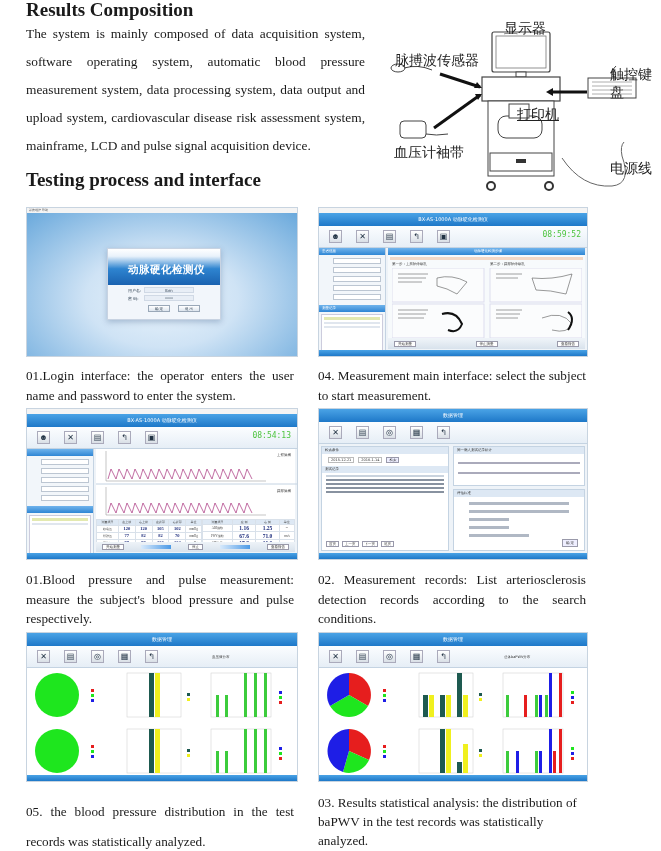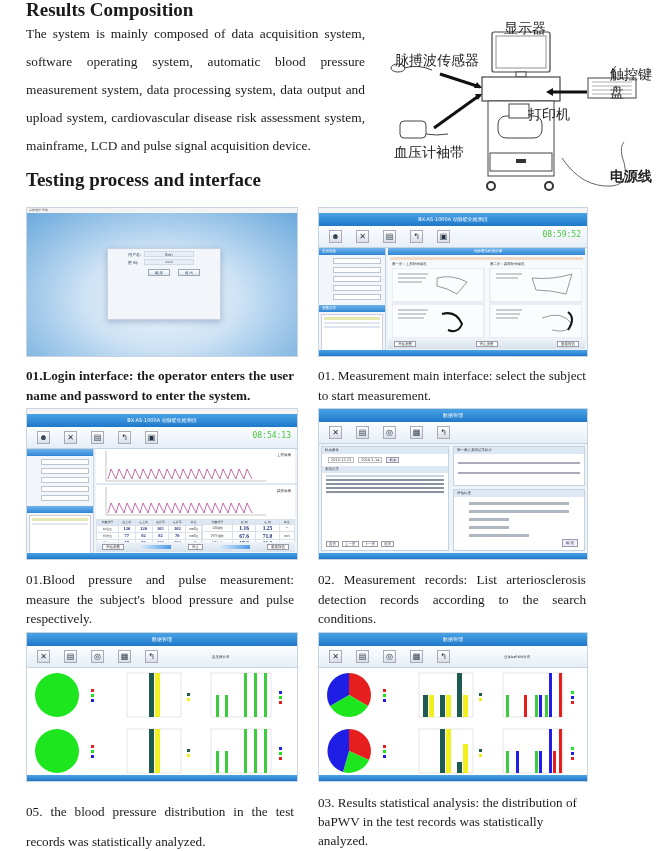--- a/index.html
+++ b/index.html
@@ -72,44 +72,47 @@
     <line x1="58" y1="66" x2="98" y2="79" stroke="#111" stroke-width="3"></line>
     <polygon points="100,80 92,80 95,74" fill="#111"></polygon>
     <line x1="52" y1="120" x2="98" y2="87" stroke="#111" stroke-width="3"></line>
     <polygon points="100,86 93,86 96,92" fill="#111"></polygon>
     <line x1="205" y1="84" x2="168" y2="84" stroke="#111" stroke-width="3"></line>
     <polygon points="164,84 171,80 171,88" fill="#111"></polygon>
   </svg>
   <span class="dlabel" style="left:122px;top:12px;">显示器</span>
   <span class="dlabel" style="left:6px;top:44px;padding-left:7px;">脉搏波传感器</span>
   <span class="dlabel" style="left:228px;top:58px;">触控键盘</span>
-  <span class="dlabel" style="left:146px;top:98px;">打印机</span>
+  <span class="dlabel" style="left:135px;top:98px;text-decoration:underline;">打印机</span>
   <span class="dlabel" style="left:12px;top:136px;text-align:center;">血压计袖带</span>
-  <span class="dlabel" style="left:228px;top:160px;font-weight:bold;">电源线</span>
+  <span class="dlabel" style="left:228px;top:152px;">电源线</span>
 </div>
 
 <div class="shot" style="left:26px;top:207px;width:272px;height:150px;">
   <div class="menubar">系统维护  帮助</div>
   <div class="login-bg"></div>
   <div class="login-box">
+    <div class="login-head">
+      <span class="login-title">动脉硬化检测仪</span>
+    </div>
     <div class="login-row">
       <span class="lbl">用户名:</span>
       <span class="inp">lbm</span>
     </div>
     <div class="login-row">
       <span class="lbl">密 码:</span>
       <span class="inp">****</span>
     </div>
     <div class="login-btns">
       <span class="login-btn">确 定</span>
       <span class="login-btn">退 出</span>
     </div>
   </div>
 </div>
-<div class="cap" style="left:26px;top:366px;font-weight:bold;">01.Login interface: the operator enters the user name and password to enter the system.</div>
+<div class="cap" style="left:26px;top:366px;">01.Login interface: the operator enters the user name and password to enter the system.</div>
 
 <div class="shot" style="left:318px;top:207px;width:270px;height:150px;">
   <div class="menubar"></div>
   <div class="title-bar">BX-AS-1000A 动脉硬化检测仪</div>
   <div class="toolbar">
     <span class="tb-btn">☻</span>
     <span class="tb-btn">✕</span>
     <span class="tb-btn">▤</span>
     <span class="tb-btn">↰</span>
     <span class="tb-btn">▣</span>
@@ -147,21 +150,21 @@
       <path d="M6 6 h30 M6 10 h28 M6 14 h24 M6 42 h30 M6 46 h28 M6 50 h26 M104 6 h26 M104 10 h22 M104 42 h26 M104 46 h24 M104 50 h22" stroke="#888" stroke-width="0.8"></path>
     </svg>
   </div>
   <div style="position:absolute;left:69px;right:2px;bottom:7px;height:10px;display:flex;justify-content:space-between;align-items:center;padding:0 6px;background:linear-gradient(#eef3f8,#d8e2ec);">
     <span class="tiny" style="border:1px solid #99a;padding:0 3px;background:#fff;">开始测量</span>
     <span class="tiny" style="border:1px solid #99a;padding:0 3px;background:#fff;">停止测量</span>
     <span class="tiny" style="border:1px solid #99a;padding:0 3px;background:#fff;">查看报告</span>
   </div>
   <div class="status-bar"></div>
 </div>
-<div class="cap" style="left:318px;top:366px;">01. Measurement main interface: select the subject to start measurement.</div>
+<div class="cap" style="left:318px;top:366px;">04. Measurement main interface: select the subject to start measurement.</div>
 
 <div class="shot" style="left:26px;top:408px;width:272px;height:152px;">
   <div class="menubar"></div>
   <div class="title-bar">BX-AS-1000A 动脉硬化检测仪</div>
   <div class="toolbar">
     <span class="tb-btn">☻</span>
     <span class="tb-btn">✕</span>
     <span class="tb-btn">▤</span>
     <span class="tb-btn">↰</span>
     <span class="tb-btn">▣</span>

